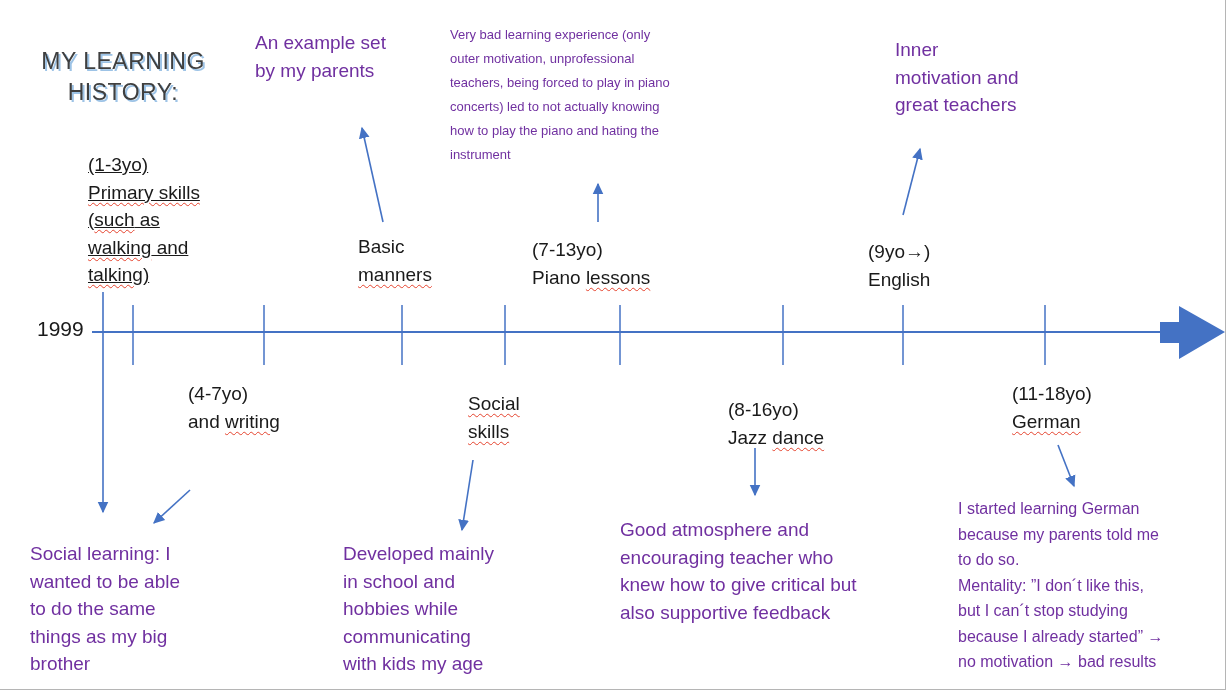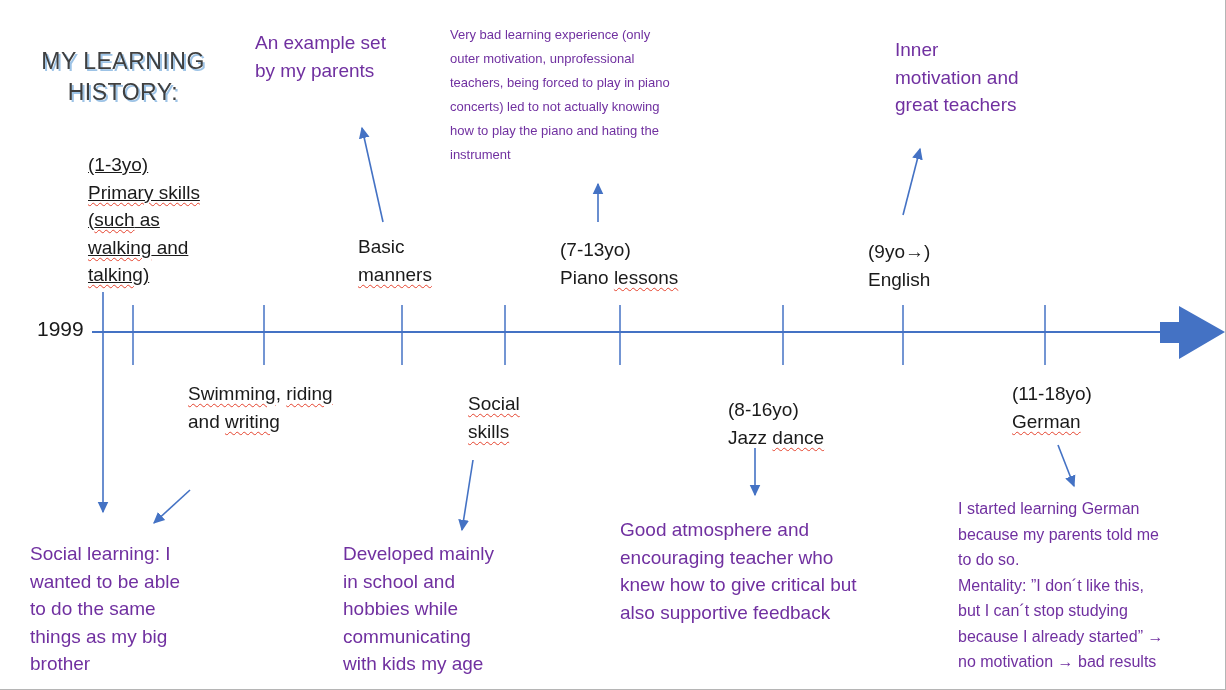--- a/index.html
+++ b/index.html
@@ -26,21 +26,21 @@
   #note-german{left:958px;top:496px;font-size:16px;line-height:25.5px;}
   #year-label{left:37px;top:317px;font-size:21px;color:#1a1a1a;}
   .black-label{font-size:19px;line-height:27.5px;color:#1a1a1a;}
   .black-label div{white-space:pre;}
   .squiggle{
     text-decoration-line:underline;text-decoration-style:wavy;
     text-decoration-color:#e5432e;text-decoration-thickness:1px;text-underline-offset:3px;
   }
   #ev-primary{left:88px;top:151px;text-decoration:underline;}
   #ev-manners{left:358px;top:233px;}
-  #ev-piano{left:560px;top:236px;}
+  #ev-piano{left:532px;top:236px;}
   #ev-english{left:868px;top:238px;}
   #ev-swim{left:188px;top:380px;}
   #ev-social{left:468px;top:390px;}
   #ev-jazz{left:728px;top:396px;}
   #ev-german{left:1012px;top:380px;}
 </style>
 </head>
 <body>
 
 <svg class="layer" width="1226" height="690" viewBox="0 0 1226 690">
@@ -127,21 +127,21 @@
   </div>
 <div id="ev-piano" class="abs txt black-label">
     <div><span>(7-13yo)</span></div>
     <div><span>Piano </span><span class="squiggle">lessons</span></div>
   </div>
 <div id="ev-english" class="abs txt black-label">
     <div><span>(9yo→)</span></div>
     <div><span>English</span></div>
   </div>
 <div id="ev-swim" class="abs txt black-label">
-    <div><span class="squiggle">Swimming</span><span>, </span><span class="squiggle">riding</span></div>
+    <div><span>(4-7yo)</span></div>
     <div><span>and </span><span class="squiggle">writing</span></div>
   </div>
 <div id="ev-social" class="abs txt black-label">
     <div><span class="squiggle">Social</span></div>
     <div><span class="squiggle">skills</span></div>
   </div>
 <div id="ev-jazz" class="abs txt black-label">
     <div><span>(8-16yo)</span></div>
     <div><span>Jazz </span><span class="squiggle">dance</span></div>
   </div>

